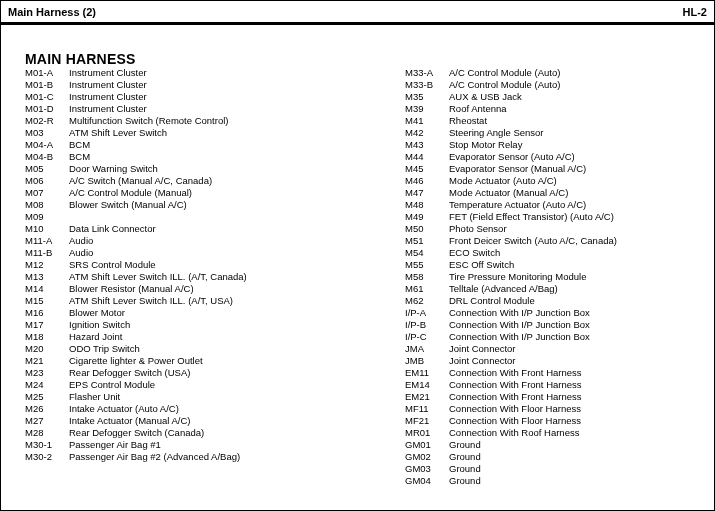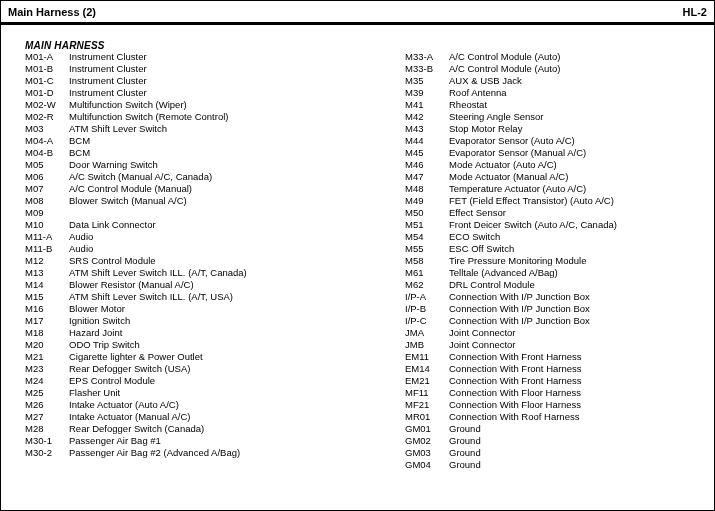--- a/index.html
+++ b/index.html
@@ -25,25 +25,24 @@
   .header .title,
   .header .page-code {
     font-size: 11px;
     font-weight: bold;
     white-space: nowrap;
   }
   .content {
     padding: 0 0 0 24px;
   }
   .section-heading {
-    margin-top: 15px;
-    font-size: 10px;
+    margin-top: 26px;
+    font-size: 14px;
     font-weight: bold;
     letter-spacing: 0.2px;
-    font-style: italic;
   }
   .columns {
     display: flex;
     margin-top: 0;
   }
   .col { display: block; }
   .col-left  { width: 380px; flex: 0 0 380px; }
   .col-right { flex: 1 1 auto; }
   .row {
     display: flex;
@@ -77,24 +76,20 @@
           </div>
           <div class="row">
             <span class="code">M01-C</span>
             <span class="desc">Instrument Cluster</span>
           </div>
           <div class="row">
             <span class="code">M01-D</span>
             <span class="desc">Instrument Cluster</span>
           </div>
           <div class="row">
-            <span class="code">M02-W</span>
-            <span class="desc">Multifunction Switch (Wiper)</span>
-          </div>
-          <div class="row">
             <span class="code">M02-R</span>
             <span class="desc">Multifunction Switch (Remote Control)</span>
           </div>
           <div class="row">
             <span class="code">M03</span>
             <span class="desc">ATM Shift Lever Switch</span>
           </div>
           <div class="row">
             <span class="code">M04-A</span>
             <span class="desc">BCM</span>
@@ -251,21 +246,21 @@
           <div class="row">
             <span class="code">M48</span>
             <span class="desc">Temperature Actuator (Auto A/C)</span>
           </div>
           <div class="row">
             <span class="code">M49</span>
             <span class="desc">FET (Field Effect Transistor) (Auto A/C)</span>
           </div>
           <div class="row">
             <span class="code">M50</span>
-            <span class="desc">Effect Sensor</span>
+            <span class="desc">Photo Sensor</span>
           </div>
           <div class="row">
             <span class="code">M51</span>
             <span class="desc">Front Deicer Switch (Auto A/C, Canada)</span>
           </div>
           <div class="row">
             <span class="code">M54</span>
             <span class="desc">ECO Switch</span>
           </div>
           <div class="row">

